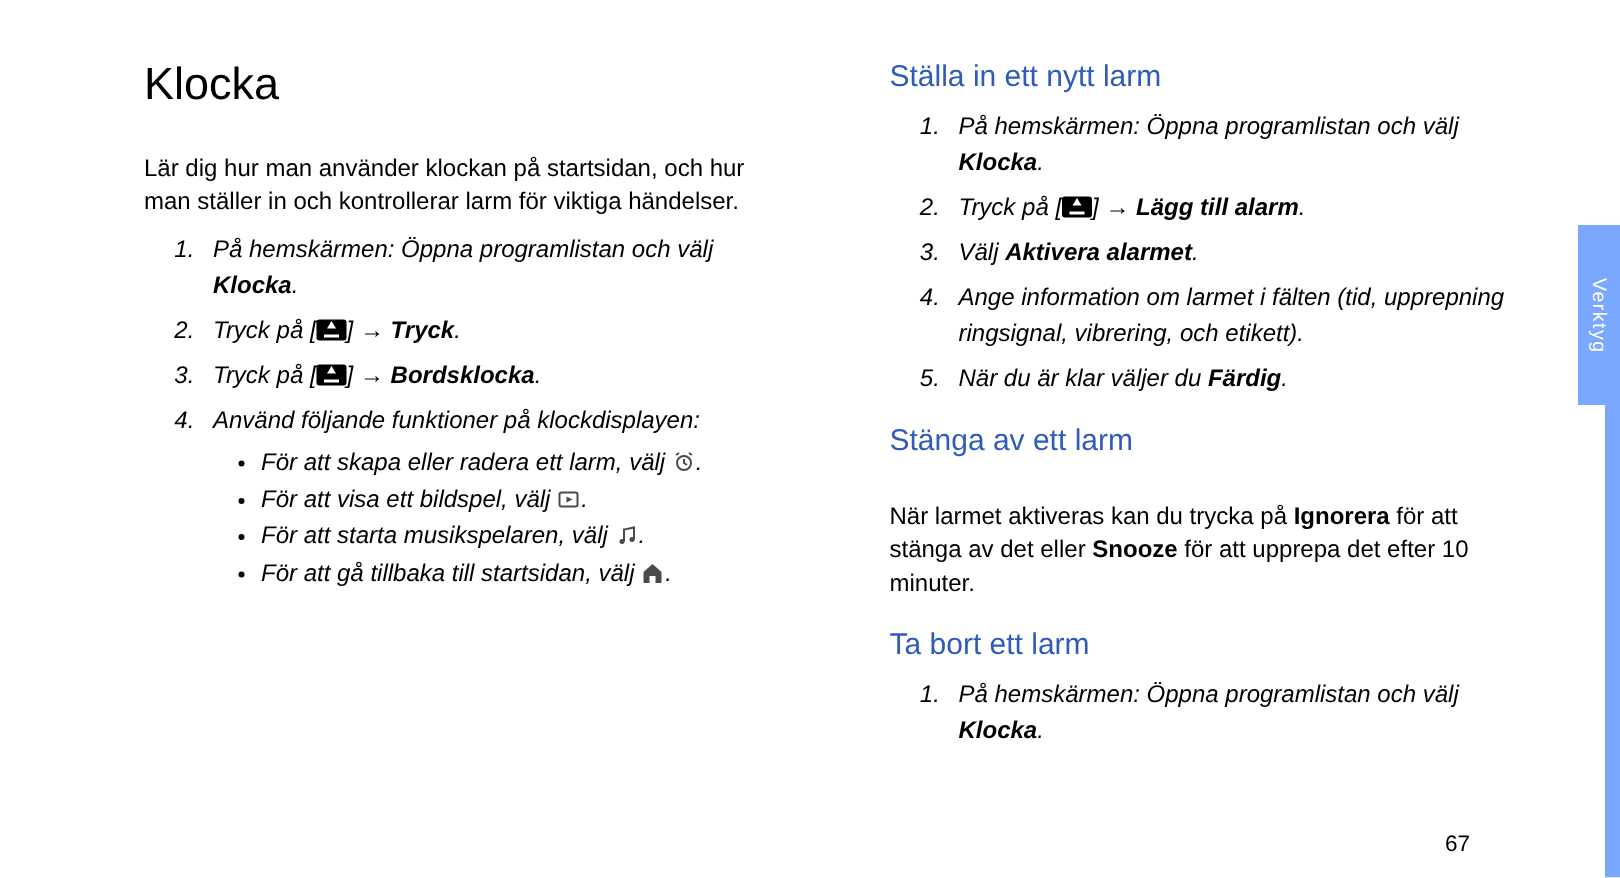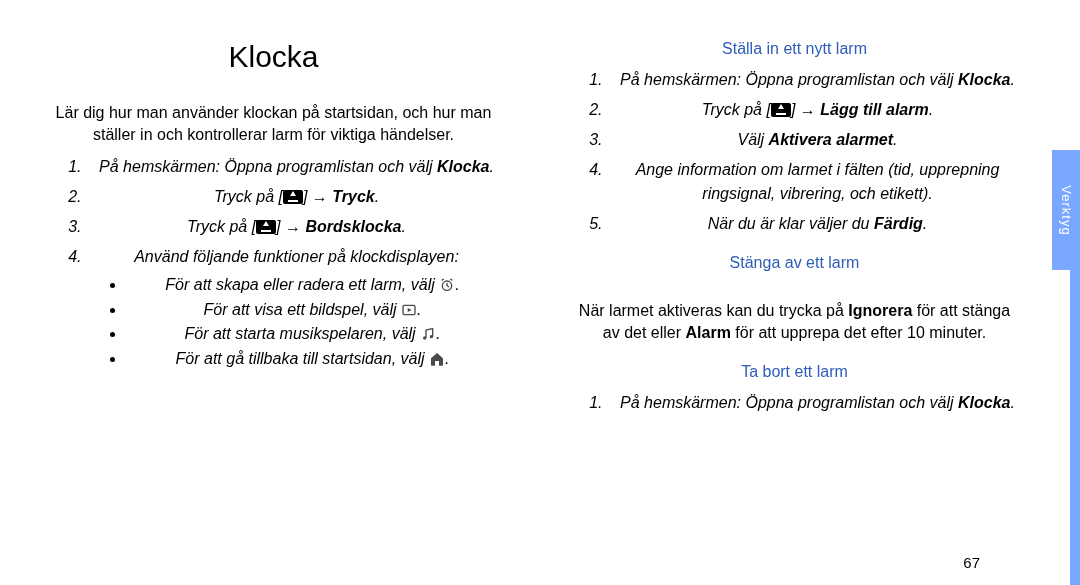--- a/index.html
+++ b/index.html
@@ -7,36 +7,35 @@
     width: 1080px;
     height: 585px;
     font-family: Arial, Helvetica, sans-serif;
     background: #ffffff;
     position: relative;
     font-size: 16px;
     color: #000;
   }
   .page {
     display: flex;
-    padding: 40px 60px 20px 48px;
+    padding: 40px 60px 20px 96px;
     gap: 70px;
     height: 100%;
-    text-align: center;
   }
   .column {
     flex: 1;
     min-width: 0;
   }
   h1 {
     font-size: 30px;
     font-weight: normal;
     margin-bottom: 14px;
   }
   h2 {
-    font-size: 16px;
+    font-size: 20px;
     font-weight: normal;
     color: #2e5cb8;
     margin-top: 18px;
     margin-bottom: 10px;
   }
   p {
     line-height: 1.4;
     margin-bottom: 8px;
     margin-top: 28px;
   }
@@ -190,21 +189,21 @@
         <span>Välj </span><span class="bold">Aktivera alarmet</span><span>.</span>
       </li>
       <li>Ange information om larmet i fälten (tid, upprepning ringsignal, vibrering, och etikett).</li>
       <li>
         <span>När du är klar väljer du </span><span class="bold">Färdig</span><span>.</span>
       </li>
     </ol>
 
     <h2>Stänga av ett larm</h2>
     <p>
-      <span>När larmet aktiveras kan du trycka på </span><span class="bold">Ignorera</span><span> för att stänga av det eller </span><span class="bold">Alarm</span><span> för att upprepa det efter 10 minuter.</span>
+      <span>När larmet aktiveras kan du trycka på </span><span class="bold">Ignorera</span><span> för att stänga av det eller </span><span class="bold">Snooze</span><span> för att upprepa det efter 10 minuter.</span>
     </p>
 
     <h2>Ta bort ett larm</h2>
     <ol>
       <li>
         <span>På hemskärmen: Öppna programlistan och välj </span><span class="bold">Klocka</span><span>.</span>
       </li>
     </ol>
   </div>
 </div>

